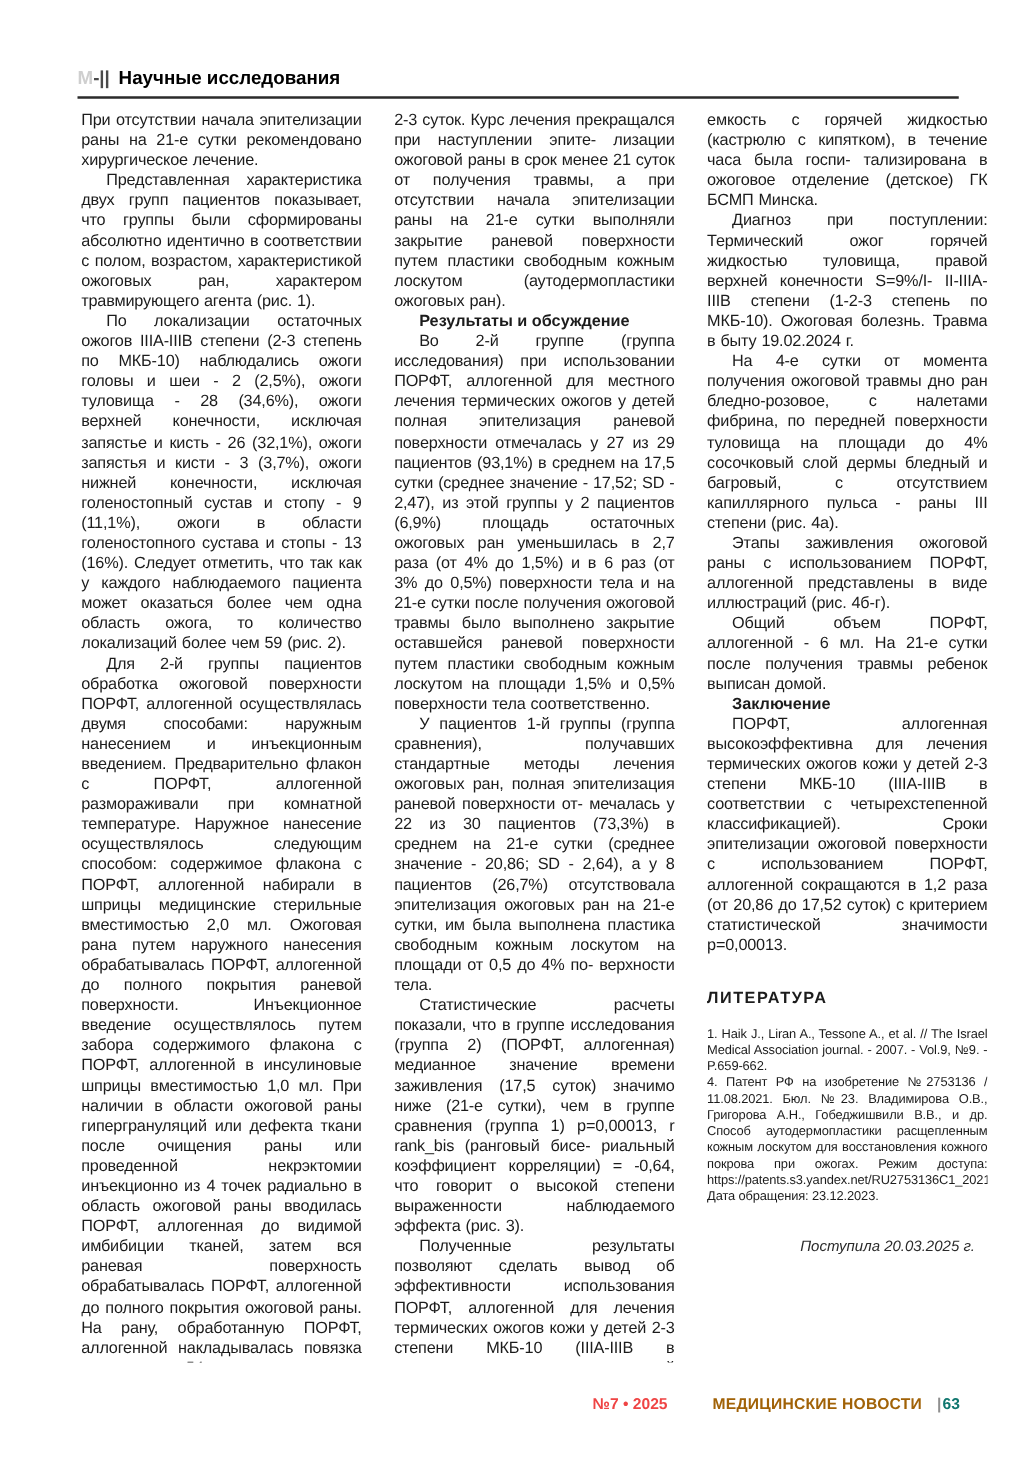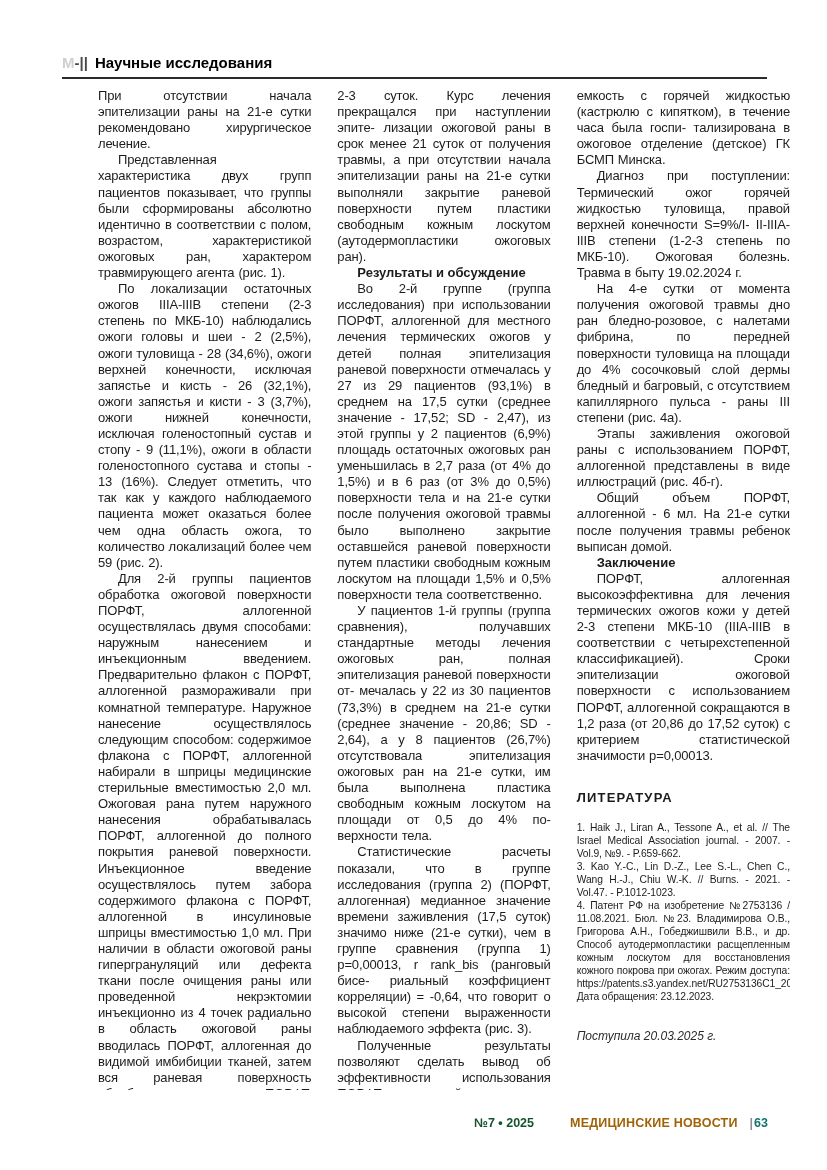--- a/index.html
+++ b/index.html
@@ -18,21 +18,20 @@
   .logo{font-weight:bold;font-size:15px;letter-spacing:0;}
   .logo-m{color:#cfcfcf;}
   .logo-bars{color:#4a4a4a;}
   .section-title{font-weight:bold;font-size:15px;color:#000000;}
   .hdr-rule{margin-top:6px;height:2px;background:#2b2b2b;}
   
   .cols{
     position:absolute;top:88px;left:65px;right:37px;bottom:80px;
     display:flex;gap:26px;
     overflow:hidden;
-    margin-left:33px;
   }
   .col{flex:1 1 0;min-width:0;}
   .para{
     margin:0;
     font-size:13px;line-height:16.1px;
     text-align:justify;
     text-indent:20px;
     letter-spacing:-0.15px;
     word-spacing:0.5px;
   }
@@ -54,30 +53,30 @@
     margin:0;
     font-size:10.3px;line-height:13px;
     text-align:justify;
     letter-spacing:-0.1px;
   }
   .ref + .ref{margin-top:0;}
   .received{
     margin:26px 10px 0 0;
     font-size:12px;
     font-style:italic;
-    text-align:left;
+    text-align:right;
     color:#2a2a2a;
   }
   
   .ftr{
     position:absolute;bottom:40px;right:59px;
     display:flex;align-items:baseline;
     font-size:12.5px;
   }
-  .ftr-issue{color:#14532d;font-weight:bold;margin-right:36px;}
+  .ftr-issue{color:#ef4444;font-weight:bold;margin-right:36px;}
   .ftr-journal{color:#a16207;font-weight:bold;letter-spacing:0.2px;margin-right:12px;}
   .ftr-bar{color:#8f8f8f;font-weight:bold;margin-right:1px;}
   .ftr-page{color:#0f766e;font-weight:bold;}
 </style>
 </head>
 <body>
 
 <div class="page">
 
   <header class="hdr">
@@ -111,21 +110,20 @@
     <section class="col">
       <p class="para noindent">емкость с горячей жидкостью (кастрюлю с кипятком), в течение часа была госпи- тализирована в ожоговое отделение (детское) ГК БСМП Минска.</p>
       <p class="para">Диагноз при поступлении: Термический ожог горячей жидкостью туловища, правой верхней конечности S=9%/I- II-IIIA-IIIB степени (1-2-3 степень по МКБ-10). Ожоговая болезнь. Травма в быту 19.02.2024 г.</p>
       <p class="para">На 4-е сутки от момента получения ожоговой травмы дно ран бледно-розовое, с налетами фибрина, по передней поверхности туловища на площади до 4% сосочковый слой дермы бледный и багровый, с отсутствием капиллярного пульса - раны III степени (рис. 4а).</p>
       <p class="para">Этапы заживления ожоговой раны с использованием ПОРФТ, аллогенной представлены в виде иллюстраций (рис. 4б-г).</p>
       <p class="para">Общий объем ПОРФТ, аллогенной - 6 мл. На 21-е сутки после получения травмы ребенок выписан домой.</p>
       <p class="subhead">Заключение</p>
       <p class="para">ПОРФТ, аллогенная высокоэффективна для лечения термических ожогов кожи у детей 2-3 степени МКБ-10 (IIIA-IIIB в соответствии с четырехстепенной классификацией). Сроки эпителизации ожоговой поверхности с использованием ПОРФТ, аллогенной сокращаются в 1,2 раза (от 20,86 до 17,52 суток) с критерием статистической значимости p=0,00013.</p>
       <p class="lit-head">ЛИТЕРАТУРА</p>
       <p class="ref">1.    Haik J., Liran A., Tessone A., et al. // The Israel Medical Association journal. - 2007. - Vol.9, №9. - P.659-662.</p>
-      <p class="ref">3.    Kao Y.-C., Lin D.-Z., Lee S.-L., Chen C., Wang H.-J., Chiu W.-K. // Burns. - 2021. - Vol.47. - P.1012-1023.</p>
       <p class="ref">4.    Патент РФ на изобретение №2753136 / 11.08.2021. Бюл. №23. Владимирова О.В., Григорова А.Н., Гобеджишвили В.В., и др. Способ аутодермопластики расщепленным кожным лоскутом для восстановления кожного покрова при ожогах. Режим доступа: https://patents.s3.yandex.net/RU2753136C1_20210811.pdf. Дата обращения: 23.12.2023.</p>
       <p class="received">Поступила 20.03.2025 г.</p>
     </section>
 
   </main>
 
   <footer class="ftr">
     <span class="ftr-issue">№7 • 2025</span>
     <span class="ftr-journal">МЕДИЦИНСКИЕ НОВОСТИ</span>
     <span class="ftr-bar">|</span>

